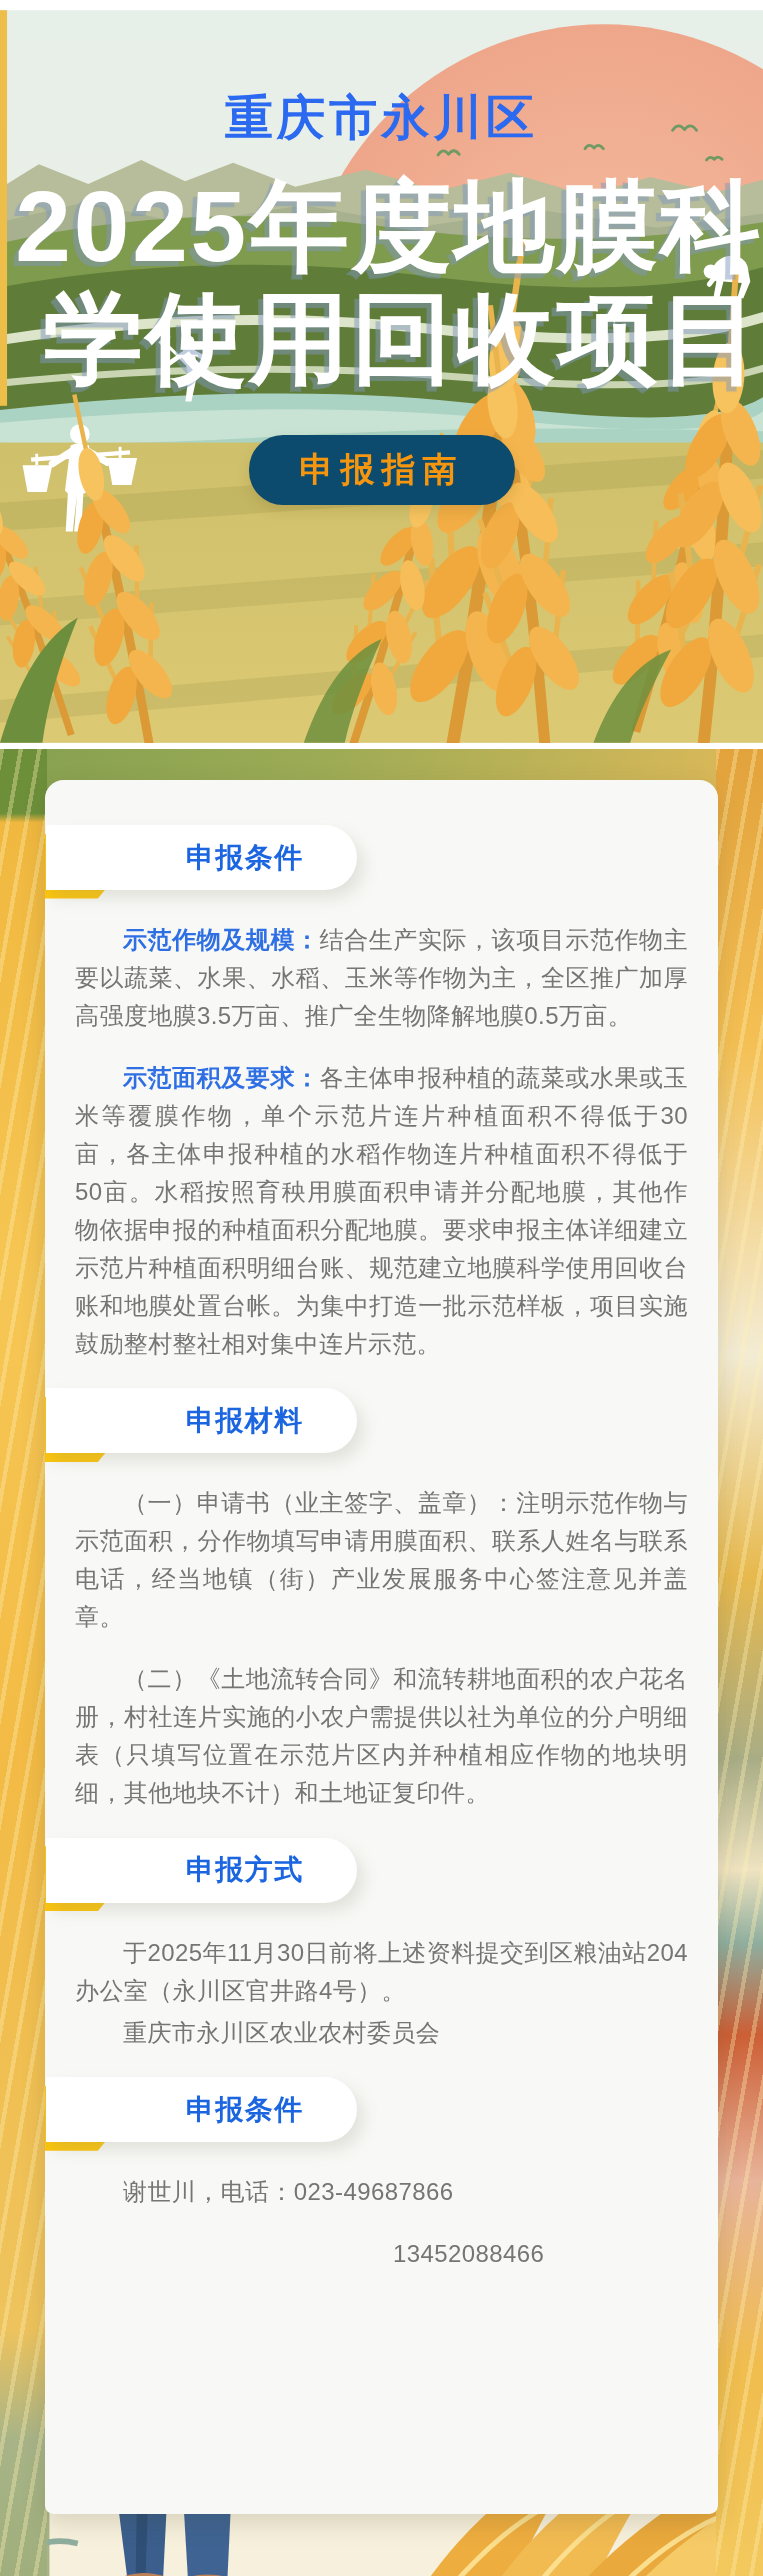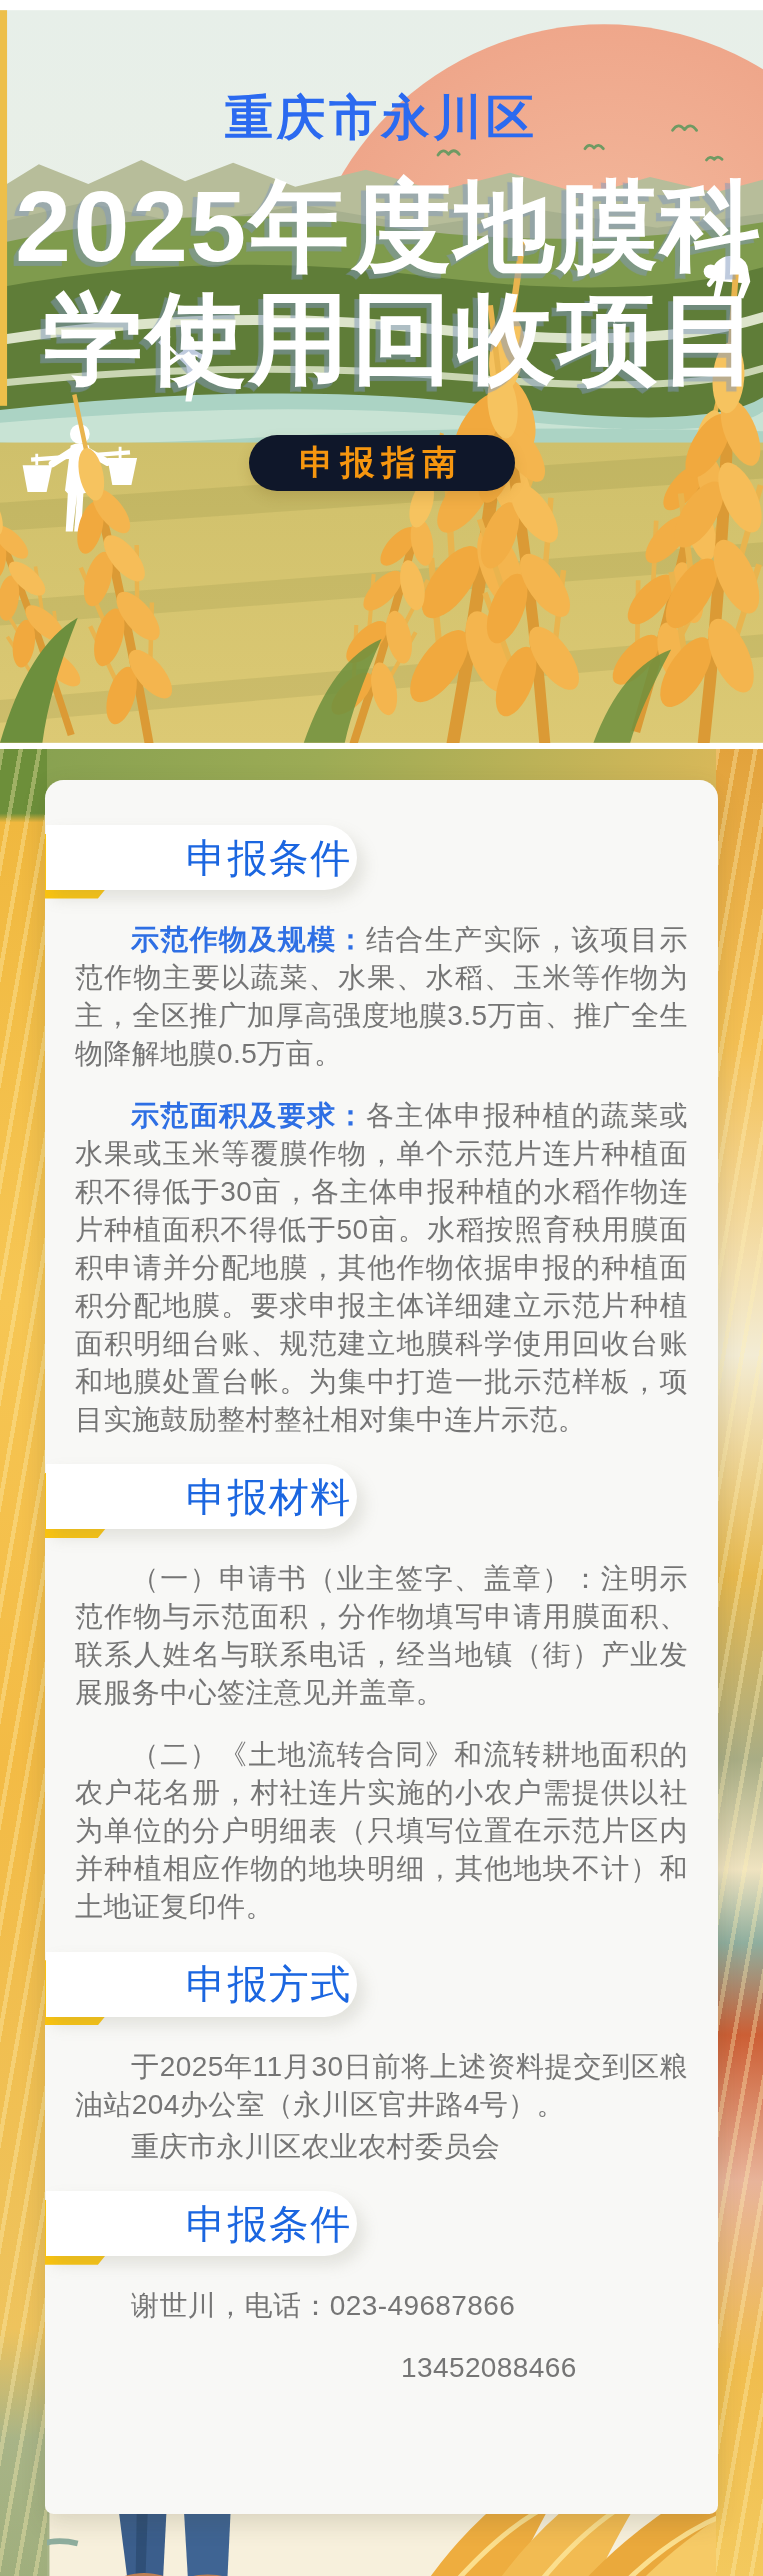--- a/index.html
+++ b/index.html
@@ -15,22 +15,22 @@
   body{font-family:"Liberation Sans","DejaVu Sans",sans-serif;}
   .page{position:relative;width:763px;height:2576px;overflow:hidden;background:#ffffff;margin:10px auto;}
 
   
   .hero{position:absolute;left:0;top:0;width:763px;height:733px;overflow:hidden;}
   .hero svg{position:absolute;left:0;top:0;}
   .hero-text{position:absolute;left:0;top:0;width:100%;text-align:center;}
   .region{margin-top:76px;font-size:48px;font-weight:800;letter-spacing:4.2px;color:var(--region-blue);}
   .big-title{margin-top:20px;font-size:100px;line-height:1.12;font-weight:800;color:#ffffff;letter-spacing:2.8px;
     text-shadow:-5px 5px 0.7px rgba(128,152,190,.5);text-align:right;}
-  .badge{display:inline-block;margin-top:41px;background:#0f172a;color:var(--badge-orange);
-    font-size:34px;font-weight:800;letter-spacing:7px;padding:5px 51px;border-radius:34px;
+  .badge{display:inline-block;margin-top:41px;background:#0c4a6e;color:var(--badge-orange);
+    font-size:34px;font-weight:800;letter-spacing:7px;padding:12px 51px;border-radius:34px;
     box-shadow:0 5.7px 12.7px rgba(120,90,20,.18);}
 
   
   .bg-lower{position:absolute;left:0;top:739px;width:763px;height:1837px;z-index:0;
     background:linear-gradient(115deg,#85a050 0%,#9cab55 20%,#d8b859 45%,#e9b64f 70%,#f0c057 100%);}
   .strip{position:absolute;width:47px;top:739px;height:1837px;z-index:2;}
   .strip-left{left:0;
     background:linear-gradient(180deg,#6d8f3a 0%,#6d8f3a 3.5%,#f0b83f 4%,#f6c654 30%,#f3bb45 55%,#eec35d 86%,#a8b487 92%,#9fae7c 100%);}
   .strip-right{right:0;
     background:linear-gradient(180deg,#e2a23c 0%,#f4c054 16%,#f3ecd4 33%,#e7b94e 45%,#a9ad85 55%,#efe3c0 61%,#8fae9e 65%,#cc5f35 70%,#e8b49a 78%,#f0bd4e 88%,#f3c95e 100%);}
@@ -46,23 +46,23 @@
     box-shadow:0 8.5px 24px rgba(60,60,40,.16);
     padding:45px 30px 0 30px;box-sizing:border-box;overflow:hidden;}
 
   .sec-head{position:relative;height:65px;width:319px;margin:25.4px 0 31px -37px;}
   .sec-head.first{margin-top:0;}
   .sec-bubble{position:absolute;left:7.8px;top:0;right:0;bottom:0;background:#ffffff;
     border-radius:0 40px 40px 0;box-shadow:7px 8.5px 15.5px rgba(140,140,120,.20);}
   .sec-flag{position:absolute;left:0;top:8.5px;width:113px;height:65px;background:var(--accent-yellow);
     clip-path:polygon(0 0,100% 0,53% 100%,0 100%);}
   .sec-title{position:absolute;left:148px;top:50%;transform:translateY(-50%);
-    font-size:40px;font-weight:400;color:var(--accent-blue);letter-spacing:1.4px;white-space:nowrap;}
-
-  .body-text{font-size:28px;line-height:38px;color:var(--body-text);letter-spacing:0.4px;
+    font-size:28px;font-weight:700;color:var(--accent-blue);letter-spacing:1.4px;white-space:nowrap;}
+
+  .body-text{font-size:24px;line-height:38px;color:var(--body-text);letter-spacing:0.4px;
     text-align:justify;}
   .body-text p{margin:0 0 24px 0;text-indent:2em;}
   .body-text p:last-child{margin-bottom:0;}
   .lead{color:var(--lead-blue);font-weight:700;}
   .phone2{text-indent:0;margin-left:270px !important;}
   .sec-block{margin-bottom:4.2px;}
 </style>
 </head>
 <body>
 

